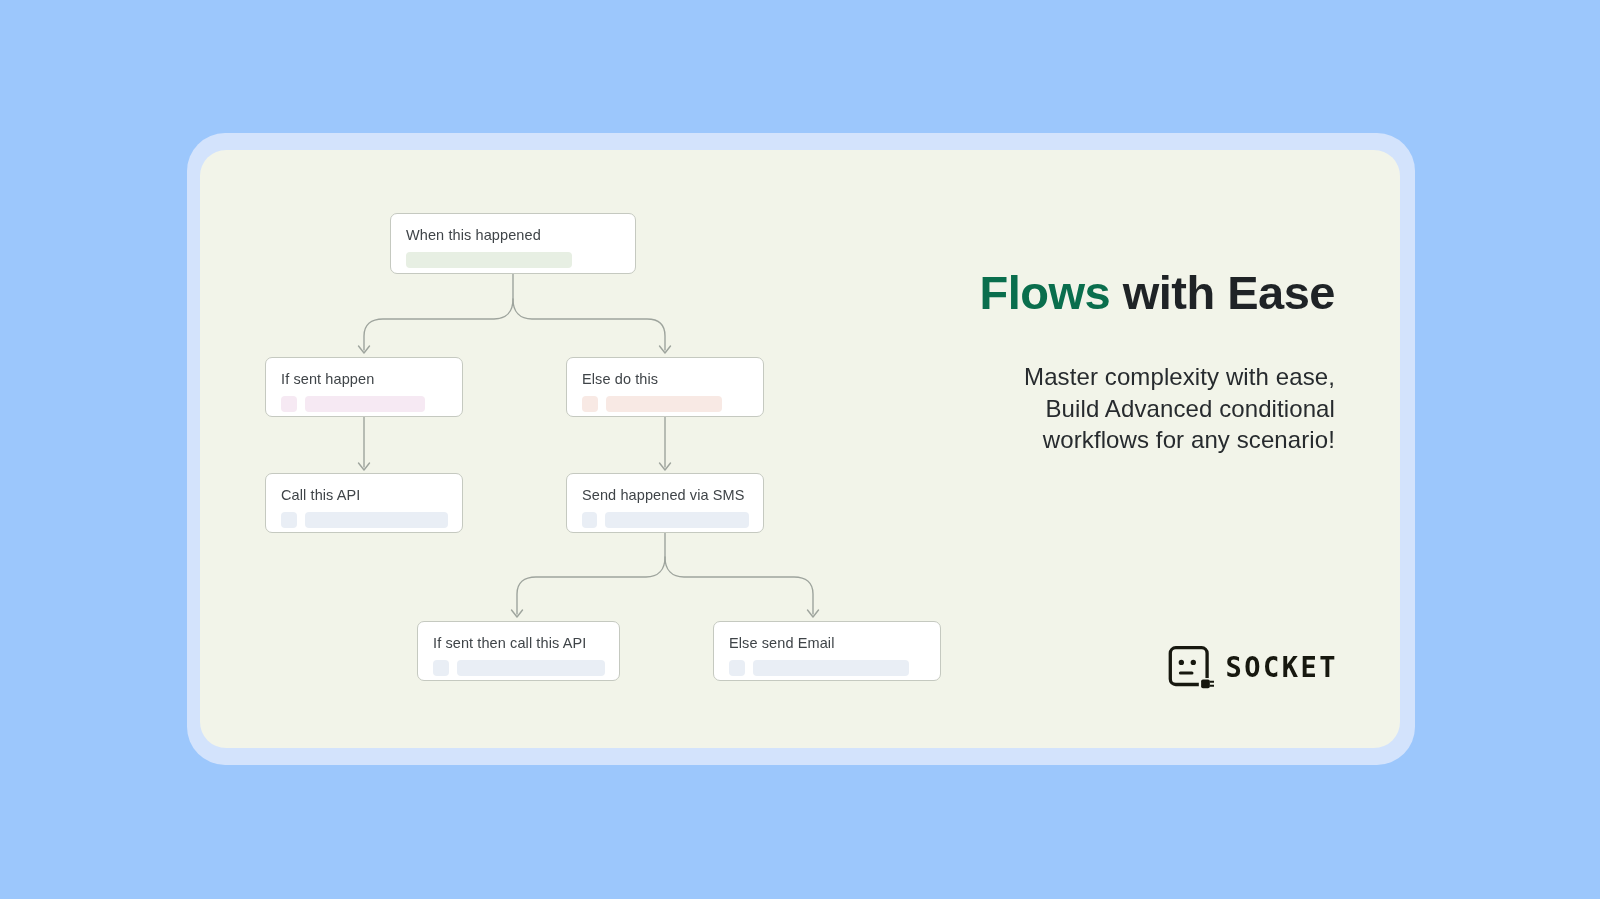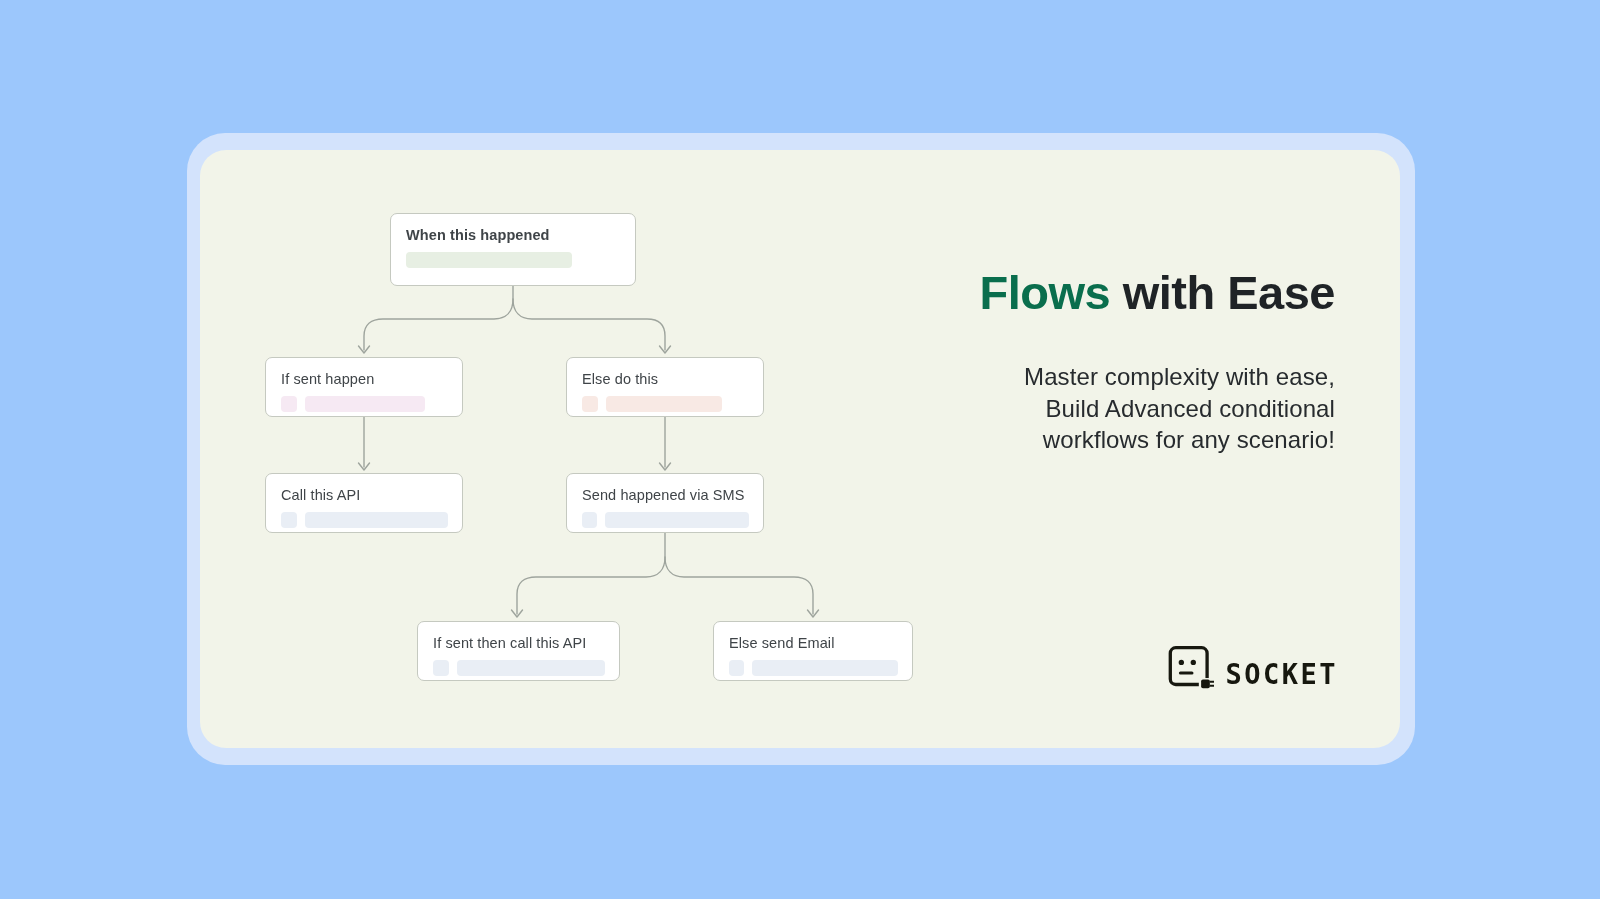--- a/index.html
+++ b/index.html
@@ -68,21 +68,21 @@
           <path d="M465 267 L465 317"></path>
           <path d="M459.5 313 L465 320 L470.5 313"></path>
 
           <path d="M465 383 L465 407 C465 420 458 427 446 427 L336 427 C324 427 317 433 317 444 L317 464"></path>
           <path d="M465 407 C465 420 472 427 484 427 L594 427 C606 427 613 433 613 444 L613 464"></path>
           <path d="M311.5 460 L317 467 L322.5 460"></path>
           <path d="M607.5 460 L613 467 L618.5 460"></path>
         </g>
       </svg>
 
-      <div class="node" style="left:190px;top:63px;width:246px;height:73px;font-weight:bold;">
+      <div class="node" style="left:190px;top:63px;width:246px;height:61px;">
         <div class="node-label">When this happened</div>
         <div class="chip-row">
           <span class="chip" style="width: 166px; background-color: rgb(231, 239, 227);"></span>
         </div>
       </div>
 
       <div class="node" style="left:65px;top:207px;width:198px;height:60px;">
         <div class="node-label">If sent happen</div>
         <div class="chip-row">
           <span class="chip sq" style="background-color: rgb(246, 233, 243);"></span>
@@ -115,41 +115,41 @@
       </div>
 
       <div class="node" style="left:217px;top:471px;width:203px;height:60px;">
         <div class="node-label">If sent then call this API</div>
         <div class="chip-row">
           <span class="chip sq" style="background-color: rgb(233, 238, 245);"></span>
           <span class="chip" style="width: 150px; background-color: rgb(233, 238, 245);"></span>
         </div>
       </div>
 
-      <div class="node" style="left:513px;top:471px;width:200px;height:60px;">
+      <div class="node" style="left:513px;top:471px;width:228px;height:60px;">
         <div class="node-label">Else send Email</div>
         <div class="chip-row">
           <span class="chip sq" style="background-color: rgb(233, 238, 245);"></span>
           <span class="chip" style="width: 156px; background-color: rgb(233, 238, 245);"></span>
         </div>
       </div>
 
       <div class="copy">
         <h1 class="headline" style="color: rgb(31, 35, 38);">
           <br>
           <span style="color: rgb(10, 110, 77);">Flows</span><span> with Ease</span>
         </h1>
         <p class="subtitle" style="color: rgb(39, 43, 46); margin-top: 40px;">
           <span>Master complexity with ease,</span>
           <span>Build Advanced conditional</span>
           <span>workflows for any scenario!</span>
         </p>
       </div>
 
-      <div class="brand" style="color: rgb(23, 24, 15); align-items: flex-end;">
+      <div class="brand" style="color: rgb(23, 24, 15);">
         <svg class="brand-mark" viewBox="0 0 50 50">
           <rect x="2.5" y="4" width="40" height="40" rx="6" fill="none" stroke="currentColor" stroke-width="3.6"></rect>
           <circle cx="14.5" cy="20" r="2.9" fill="currentColor"></circle>
           <circle cx="27.5" cy="20" r="2.9" fill="currentColor"></circle>
           <path d="M13.5 31.5 H26" stroke="currentColor" stroke-width="3.4" stroke-linecap="round"></path>
           <rect x="33.5" y="37" width="16.5" height="13" fill="#f2f4e9"></rect>
           <rect x="36" y="38.5" width="9.5" height="9.5" rx="2" fill="currentColor"></rect>
           <path d="M45.5 41 H50 M45.5 45.5 H50" stroke="currentColor" stroke-width="2.2"></path>
         </svg>
         <span class="brand-word">SOCKET</span>

